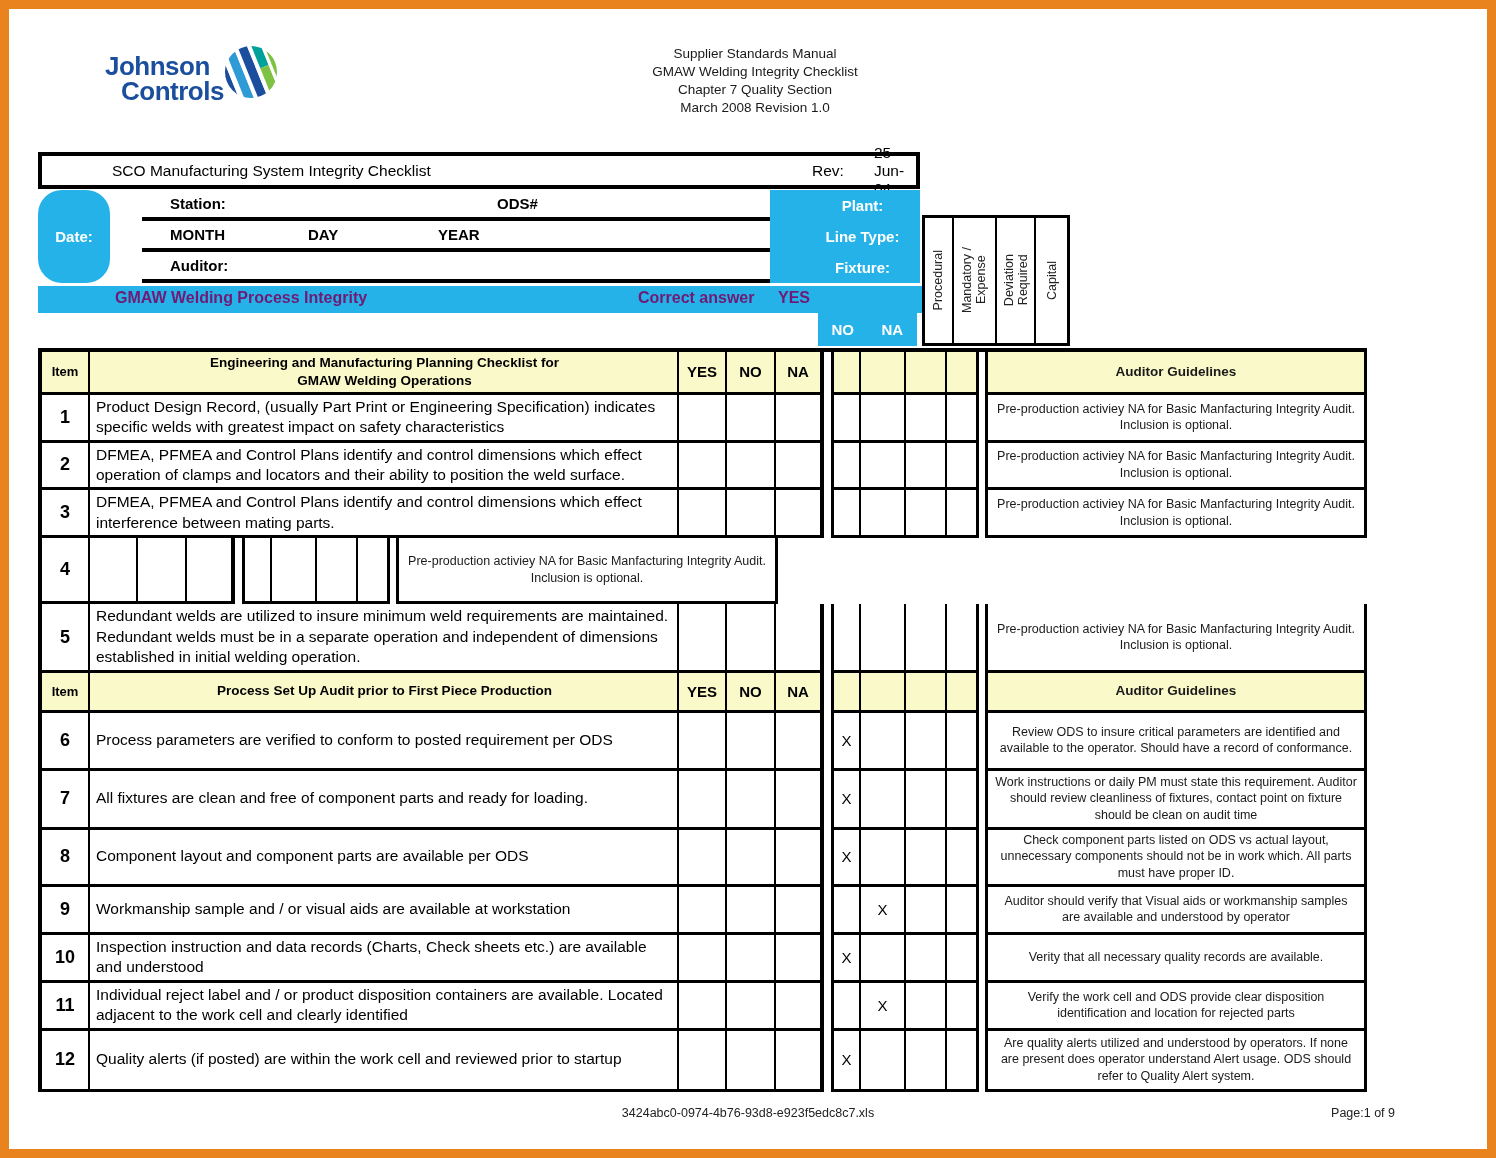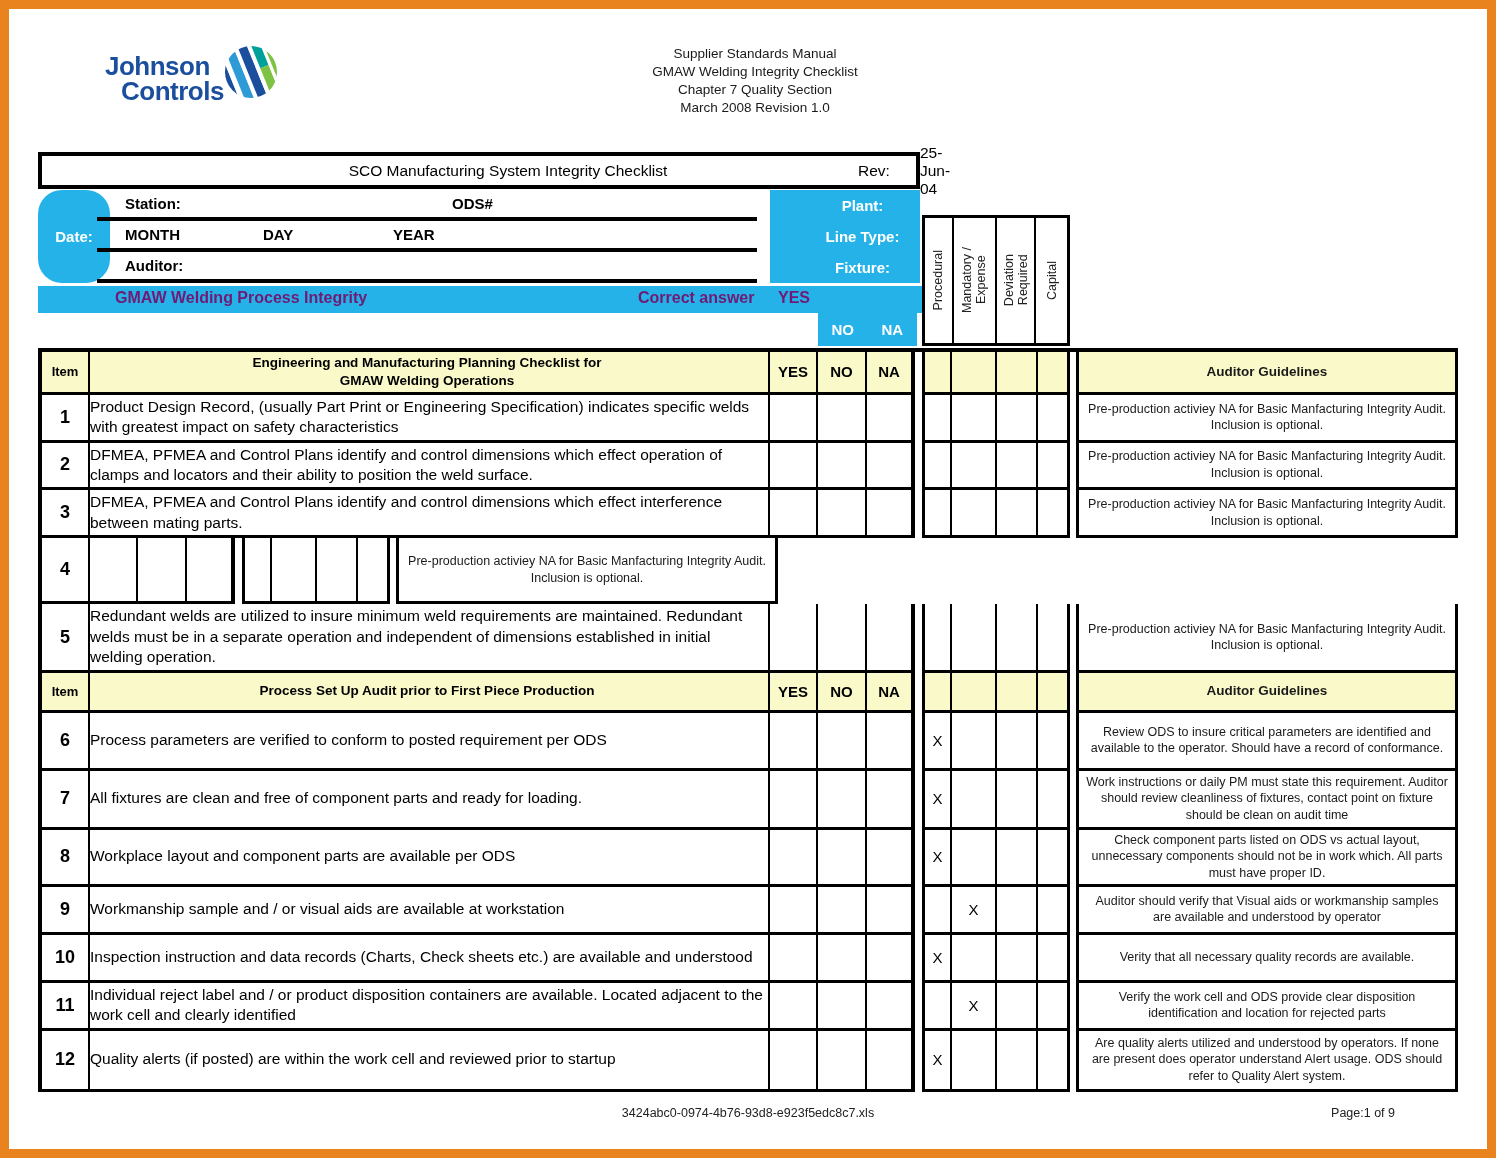--- a/index.html
+++ b/index.html
@@ -13,28 +13,28 @@
   
   .logo { left:96px; top:45px; width:200px; height:70px; }
   .logo-text { font-weight:bold; font-size:26px; line-height:25px; color:#1B4F9E; letter-spacing:-0.5px; }
   .logo-line2 { margin-left:16px; }
   .globe { position:absolute; left:118px; top:-10px; width:56px; height:56px; }
   .doc-meta { left:536px; top:36px; width:420px; text-align:center; font-size:13.5px; line-height:18px; color:#1a1a1a; }
 
   
   .title-bar { left:29px; top:143px; width:882px; height:37px; box-sizing:border-box;
     border:4px solid #000; display:flex; align-items:center; font-size:15.5px; }
-  .title-text { flex:0 0 700px; text-align:center; padding-left:116px; }
+  .title-text { flex:0 0 700px; text-align:left; padding-left:70px; }
   .rev-label { flex:0 0 62px; }
   .rev-value { flex:1; }
 
   
   .date-cell { left:29px; top:181px; width:72px; height:93px; background:var(--cyan);
     color:#fff; font-weight:bold; font-size:15px; display:flex; align-items:center; justify-content:center;border-radius:24px; }
-  .info-rows { left:88px; top:181px; width:660px; height:93px; }
+  .info-rows { left:101px; top:181px; width:660px; height:93px;padding-left:32px; }
   .info-row { position:relative; box-sizing:border-box; height:31px; border-bottom:4px solid #000;
     font-size:15px; font-weight:bold; display:flex; align-items:center; }
   .info-row .lbl { position:absolute; }
   .plant-block { left:761px; top:181px; width:150px; height:93px; background:var(--cyan);
     color:#fff; font-weight:bold; font-size:15px; display:flex; flex-direction:column; }
   .plant-block > div { flex:1; display:flex; align-items:center; justify-content:center;margin-left:35px; }
 
   
   .gmaw-bar { left:29px; top:277px; width:914px; height:27px; background:var(--cyan);
     color:#701a75; font-weight:bold; font-size:16px; }
@@ -55,21 +55,21 @@
   .rot-label { writing-mode:vertical-rl; transform:rotate(180deg); white-space:pre-line;
     font-size:12.5px; line-height:14px; color:#222; text-align:center; }
 
   
   .tbl { left:29px; top:339px; width:1420px; }
   .row { display:flex; align-items:stretch; }
   .cell { box-sizing:border-box; border-right:2px solid #000; border-bottom:3px solid #000;
     display:flex; align-items:center; background:#fff; }
   .row:first-child .cell { border-top:4px solid #000; }
   .c-item  { width:52px;  justify-content:center; font-weight:bold; font-size:18px; border-left:4px solid #000; }
-  .c-desc  { width:680px; font-size:15.5px; line-height:1.32; padding:2px 4px 2px 0; }
+  .c-desc  { width:589px; font-size:15.5px; line-height:1.32; padding:2px 4px 2px 6px; }
   .c-val   { width:48px; justify-content:center; font-size:15px; }
   .c-no    { width:49px; }
   .c-na    { border-right:4px solid #000; }
   .c-sp    { width:7px; border:none; background:#fff; }
   .c-sp2   { width:6px; border:none; background:#fff; }
   .c-cat   { width:45px; justify-content:center; font-size:15px; }
   .c-cat1  { width:30px; border-left:3px solid #000; }
   .c-cat3  { width:41px; }
   .c-cat4  { width:32px; border-right:3px solid #000; }
   .c-guide { width:382px; border-left:3px solid #000; border-right:3px solid #000;
@@ -301,21 +301,21 @@
         <div class="cell c-sp"></div>
         <div class="cell c-cat c-cat1">X</div>
         <div class="cell c-cat"></div>
         <div class="cell c-cat c-cat3"></div>
         <div class="cell c-cat c-cat4"></div>
         <div class="cell c-sp2"></div>
         <div class="cell c-guide">Work instructions or daily PM must state this requirement. Auditor should review cleanliness of fixtures, contact point on fixture should be clean on audit time</div>
       </div>
       <div class="row" style="min-height: 57px;">
         <div class="cell c-item">8</div>
-        <div class="cell c-desc">Workplace layout and component parts are available per ODS</div>
+        <div class="cell c-desc">Component layout and component parts are available per ODS</div>
         <div class="cell c-val"></div>
         <div class="cell c-val c-no"></div>
         <div class="cell c-val c-na"></div>
         <div class="cell c-sp"></div>
         <div class="cell c-cat c-cat1">X</div>
         <div class="cell c-cat"></div>
         <div class="cell c-cat c-cat3"></div>
         <div class="cell c-cat c-cat4"></div>
         <div class="cell c-sp2"></div>
         <div class="cell c-guide">Check component parts listed on ODS vs actual layout, unnecessary components should not be in work which. All parts must have proper ID.</div>

